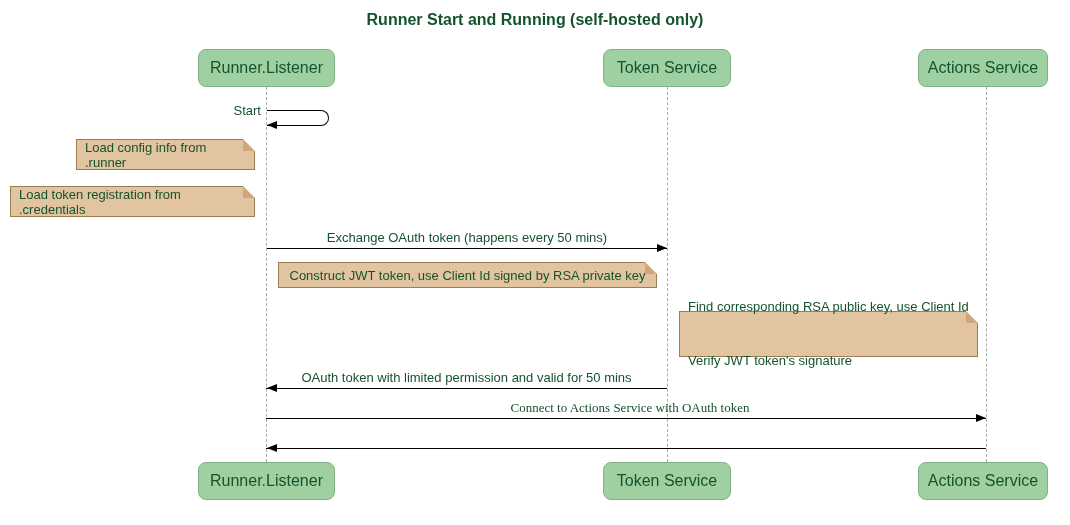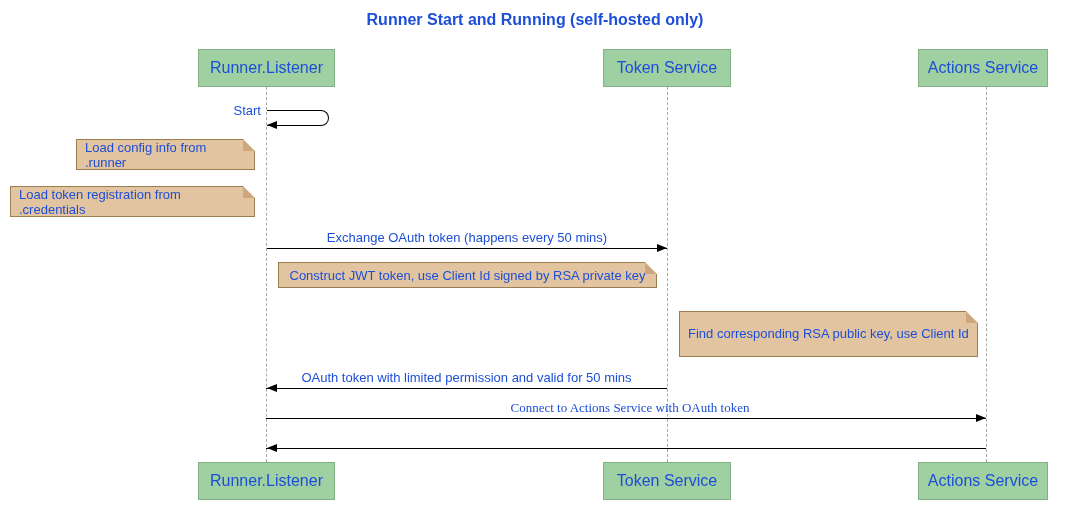--- a/index.html
+++ b/index.html
@@ -2,21 +2,21 @@
 <html><head>
 <meta charset="utf-8">
 <style>
   html, body { margin: 0; padding: 0; background: #ffffff; }
   #canvas {
     position: relative;
     width: 1070px;
     height: 525px;
     background: #ffffff;
     font-family: "Liberation Sans", sans-serif;
-    color: #1d4ed8;
+    color: #14532d;
     overflow: hidden;
   }
   .title {
     position: absolute;
     left: 0; top: 11px; width: 100%;
     text-align: center;
     font-size: 16px;
     font-weight: bold;
   }
   .lifeline {
@@ -24,21 +24,21 @@
     top: 87px;
     height: 375px;
     width: 0;
     border-left: 1px dashed #a9a9a9;
   }
   .participant {
     position: absolute;
     height: 38px;
     background: #9fd0a2;
     border: 1px solid #82b185;
-    border-radius: 0;
+    border-radius: 8px;
     box-sizing: border-box;
     display: flex;
     align-items: center;
     justify-content: center;
     font-size: 16px;
   }
   .note {
     position: absolute;
     background: #e2c5a0;
     border: 1px solid #9a7e51;
@@ -142,20 +142,21 @@
   <div class="msg-label" style="left:267px; top:230px; width:400px;">Exchange OAuth token (happens every 50 mins)</div>
   <div class="msg-line" style="left:267px; top:248px; width:400px;"></div>
   <div class="head-right" style="left:657px; top:244px;"></div>
 
   <div class="note" style="left:278px; top:262px; width:379px; height:26px;">
     <span>Construct JWT token, use Client Id signed by RSA private key</span>
   </div>
 
   <div class="note multiline" style="left:679px; top:311px; width:299px; height:46px;">
     <span>Find corresponding RSA public key, use Client Id</span>
+    <span>Verify JWT token's signature</span>
   </div>
 
   <div class="msg-label" style="left:266px; top:370px; width:401px;">OAuth token with limited permission and valid for 50 mins</div>
   <div class="msg-line" style="left:266px; top:388px; width:401px;"></div>
   <div class="head-left" style="left:267px; top:384px;"></div>
 
   <div class="msg-label" style="left:270px; top:400px; width:720px;font-family:Liberation Serif, serif;">Connect to Actions Service with OAuth token</div>
   <div class="msg-line" style="left:266px; top:418px; width:720px;"></div>
   <div class="head-right" style="left:976px; top:414px;"></div>
 

